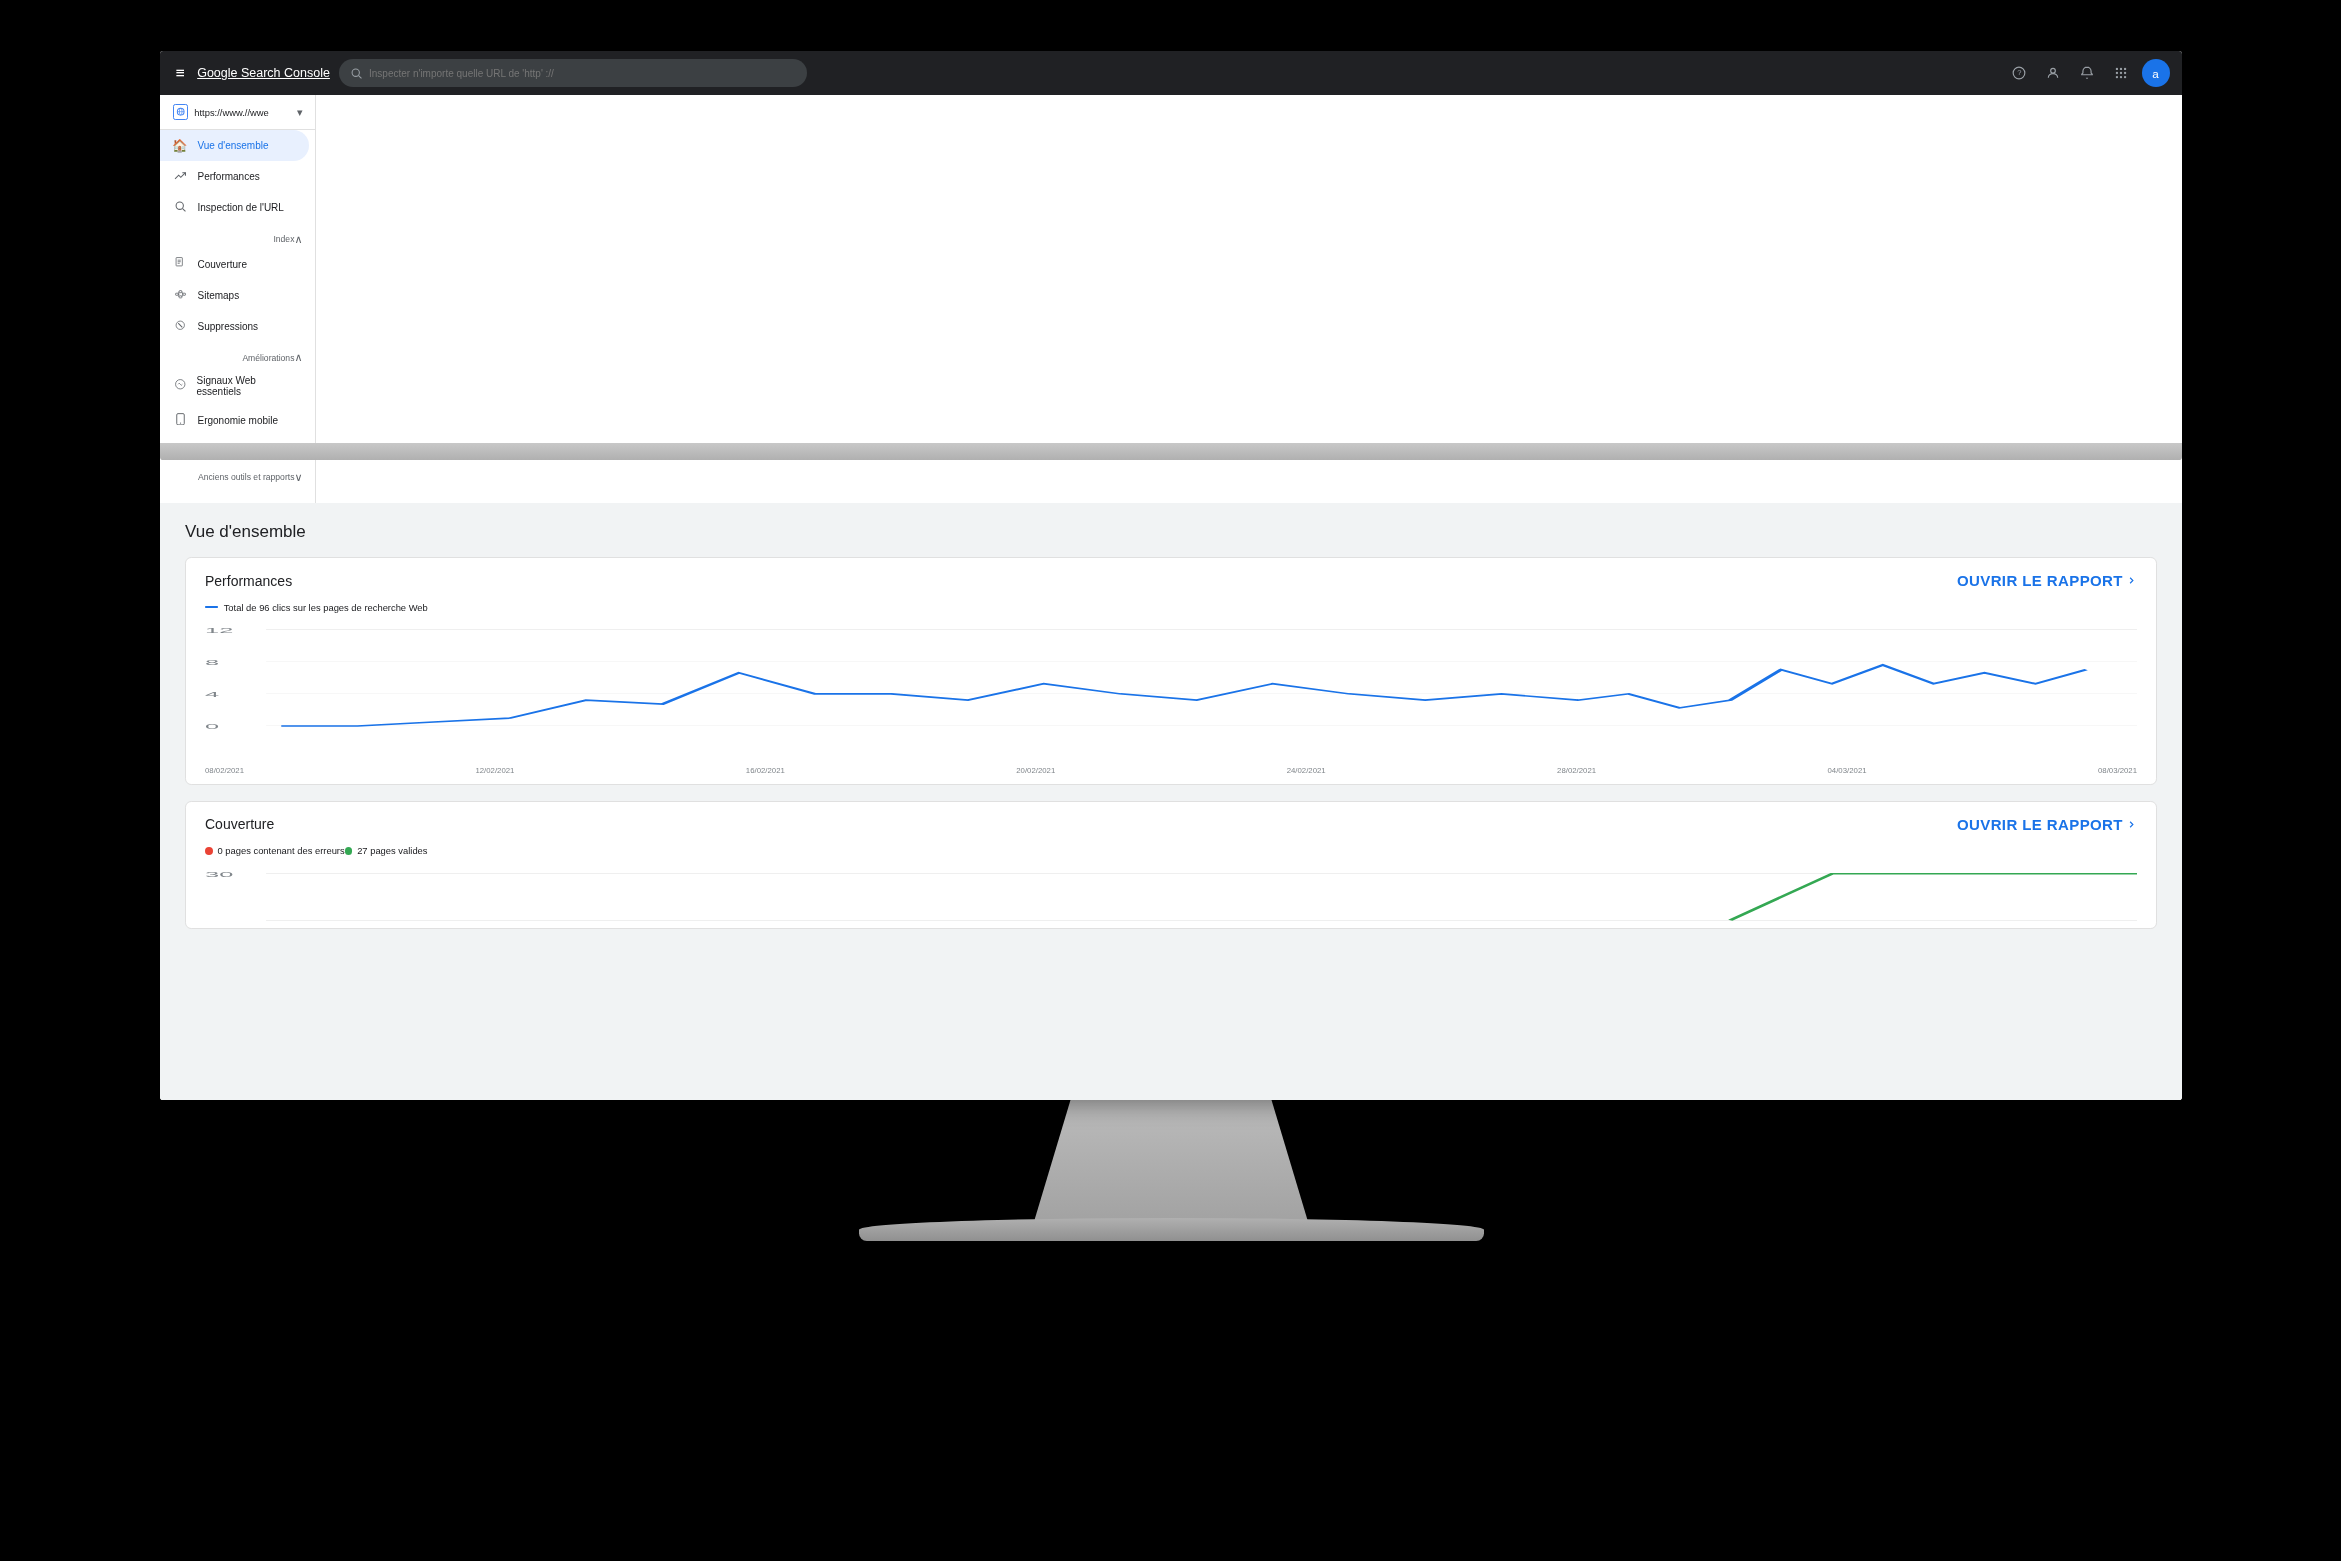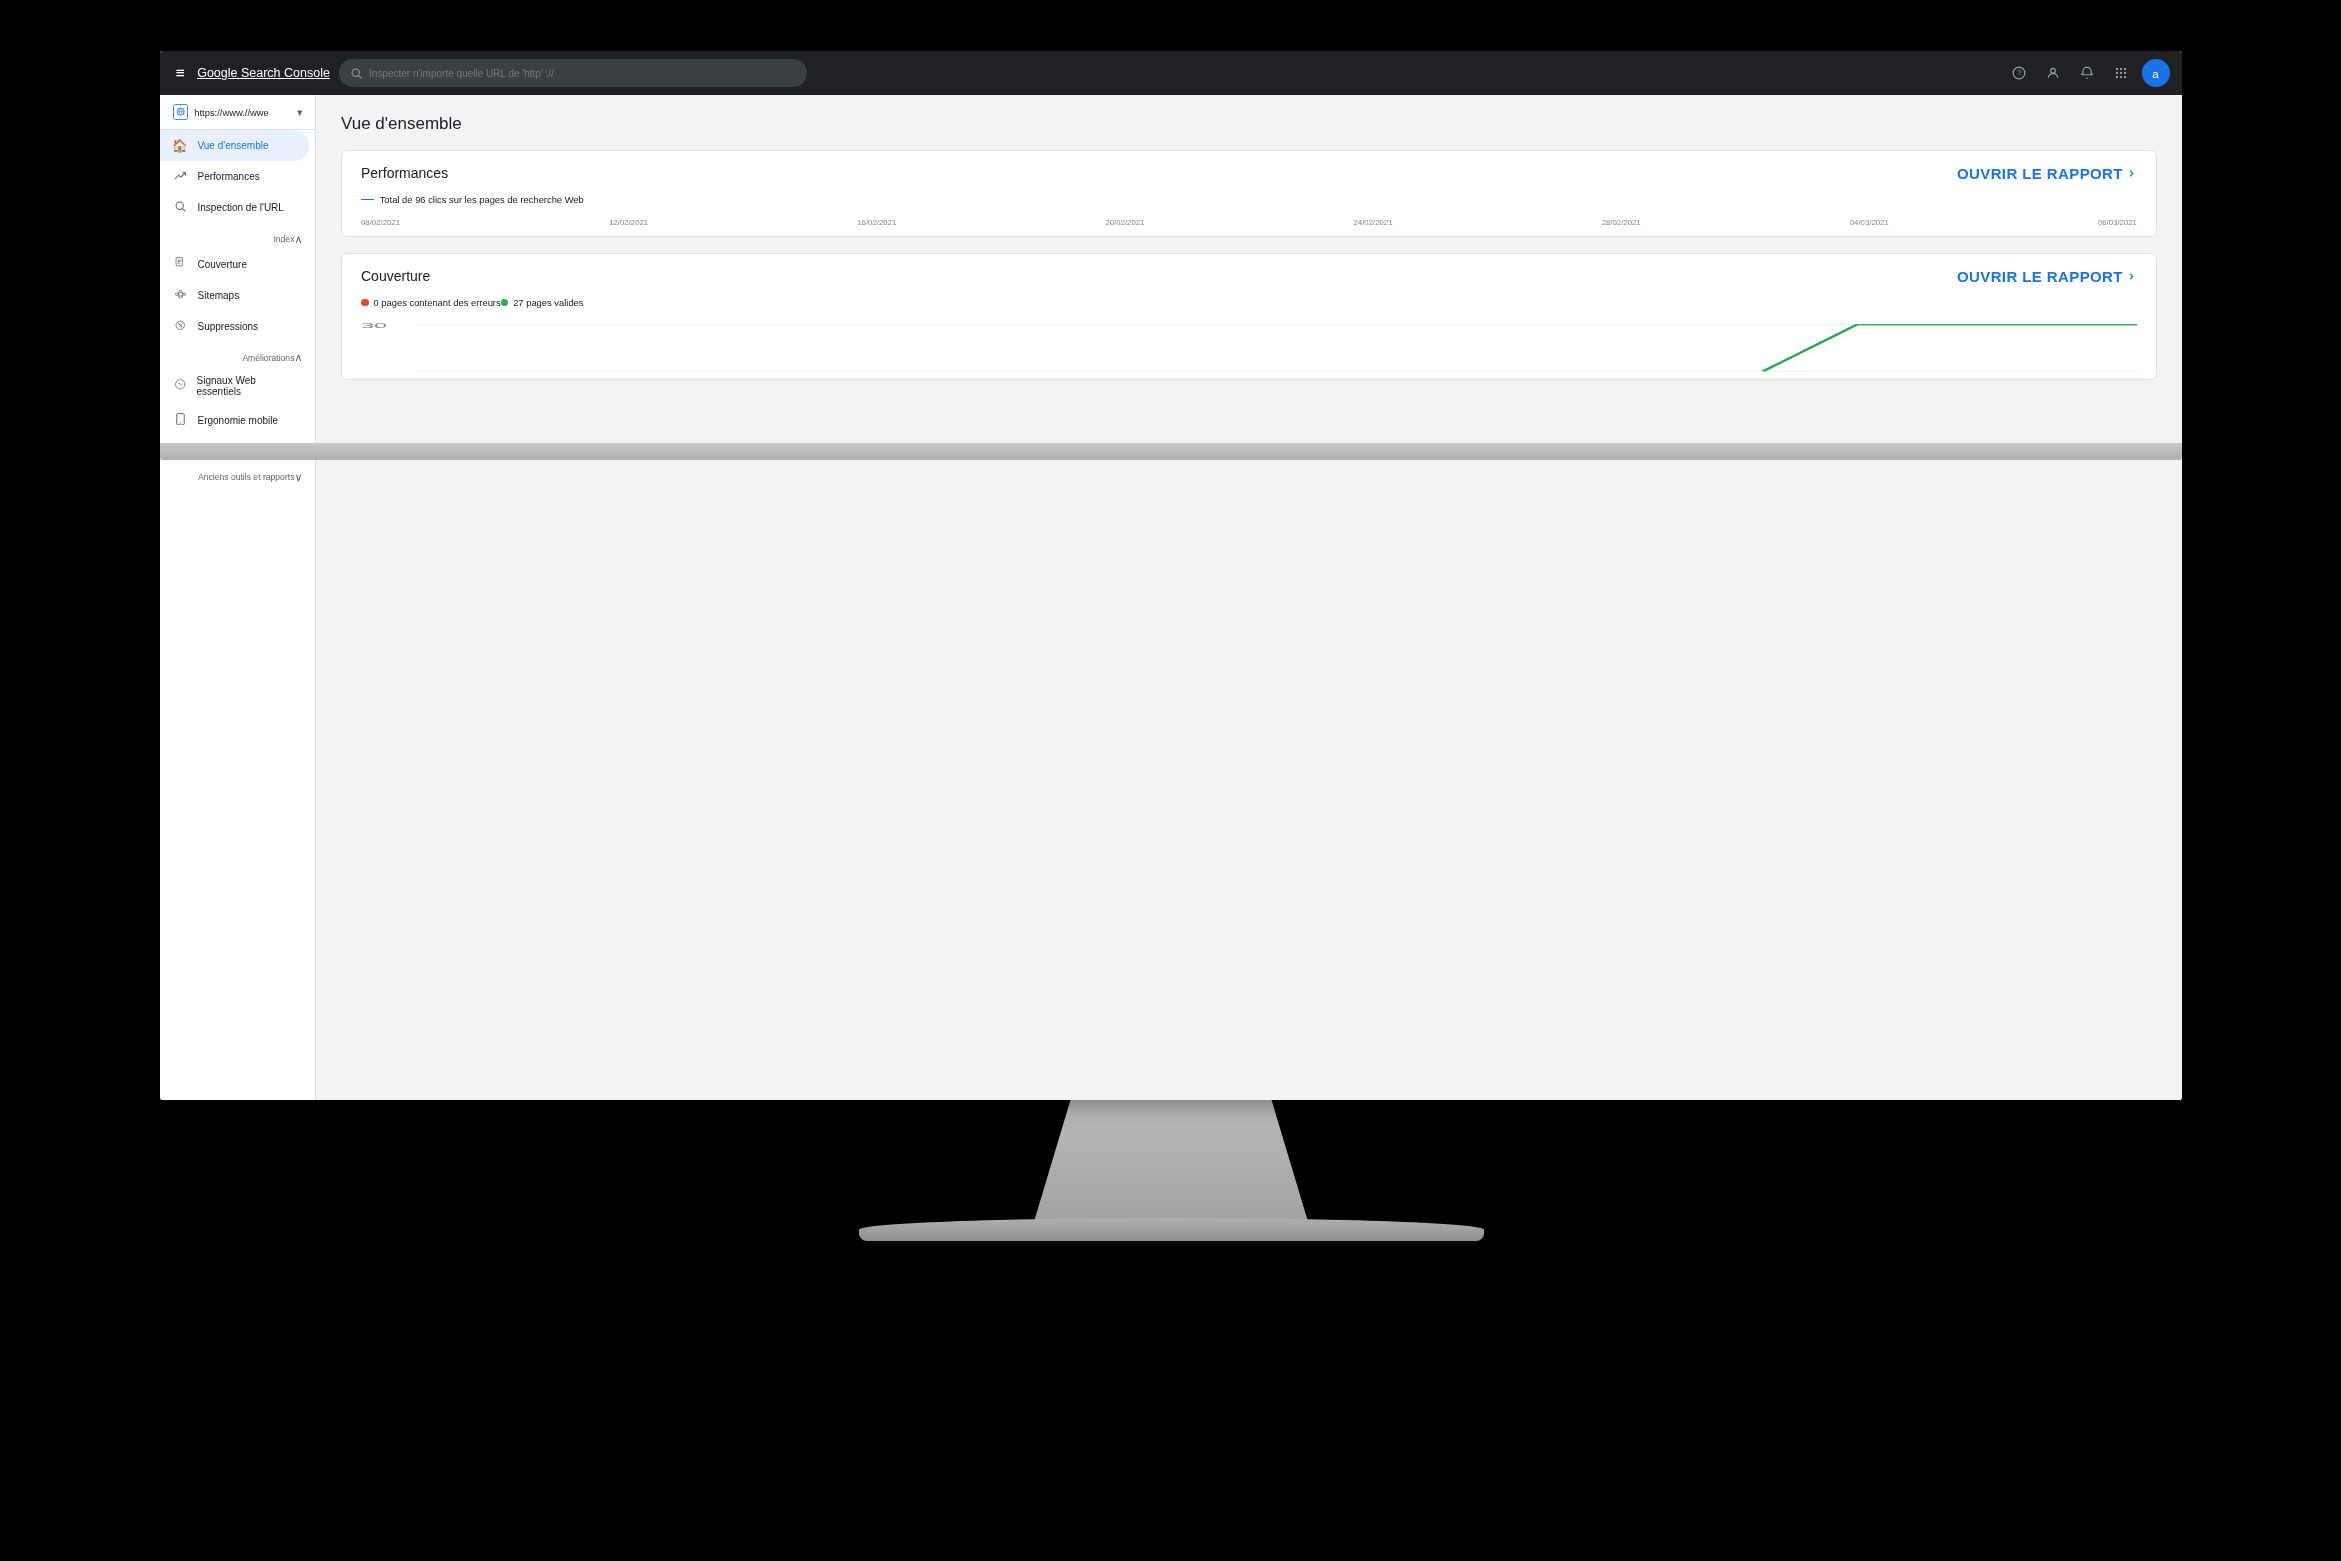--- a/index.html
+++ b/index.html
@@ -145,20 +145,21 @@
       color: #fff;
       font-size: 11.7px;
       font-weight: 500;
       cursor: pointer;
     }
 
     
     .main-layout {
       display: flex;
       height: calc(100% - 44px);
+      flex-direction: column;
     }
 
     
     .sidebar {
       width: 156px;
       min-width: 156px;
       background: #fff;
       border-right: 0.8px solid #e0e0e0;
       overflow-y: auto;
       padding-bottom: 15.6px;
@@ -535,20 +536,65 @@
                 <polyline points="9,18 15,12 9,6" stroke="#1a73e8" stroke-width="2.5" fill="none"></polyline>
               </svg>
             </div>
           </div>
 
           <div class="card-legend">
             <div class="legend-dot blue"></div>
             <span>Total de 96 clics sur les pages de recherche Web</span>
           </div>
 
+          <div class="chart-container">
+            <svg class="chart-svg" viewBox="0 0 760 160" preserveAspectRatio="none">
+
+              <text x="0" y="14" fill="#80868b" font-size="10" font-family="Arial">12</text>
+              <text x="0" y="55" fill="#80868b" font-size="10" font-family="Arial">8</text>
+              <text x="0" y="96" fill="#80868b" font-size="10" font-family="Arial">4</text>
+              <text x="0" y="137" fill="#80868b" font-size="10" font-family="Arial">0</text>
+
+              <line x1="24" y1="10" x2="760" y2="10" stroke="#e0e0e0" stroke-width="0.5"></line>
+              <line x1="24" y1="51" x2="760" y2="51" stroke="#e0e0e0" stroke-width="0.5"></line>
+              <line x1="24" y1="92" x2="760" y2="92" stroke="#e0e0e0" stroke-width="0.5"></line>
+              <line x1="24" y1="133" x2="760" y2="133" stroke="#e0e0e0" stroke-width="0.5"></line>
+
+              <polyline fill="none" stroke="#1a73e8" stroke-width="2" points="
+                  30,133
+                  60,133
+                  90,128
+                  120,123
+                  150,100
+                  180,105
+                  210,65
+                  240,92
+                  270,92
+                  300,100
+                  330,79
+                  360,92
+                  390,100
+                  420,79
+                  450,92
+                  480,100
+                  510,92
+                  540,100
+                  560,92
+                  580,110
+                  600,100
+                  620,61
+                  640,79
+                  660,55
+                  680,79
+                  700,65
+                  720,79
+                  740,61
+                "></polyline>
+            </svg>
+          </div>
 
           <div class="chart-labels">
             <span>08/02/2021</span>
             <span>12/02/2021</span>
             <span>16/02/2021</span>
             <span>20/02/2021</span>
             <span>24/02/2021</span>
             <span>28/02/2021</span>
             <span>04/03/2021</span>
             <span>08/03/2021</span>

